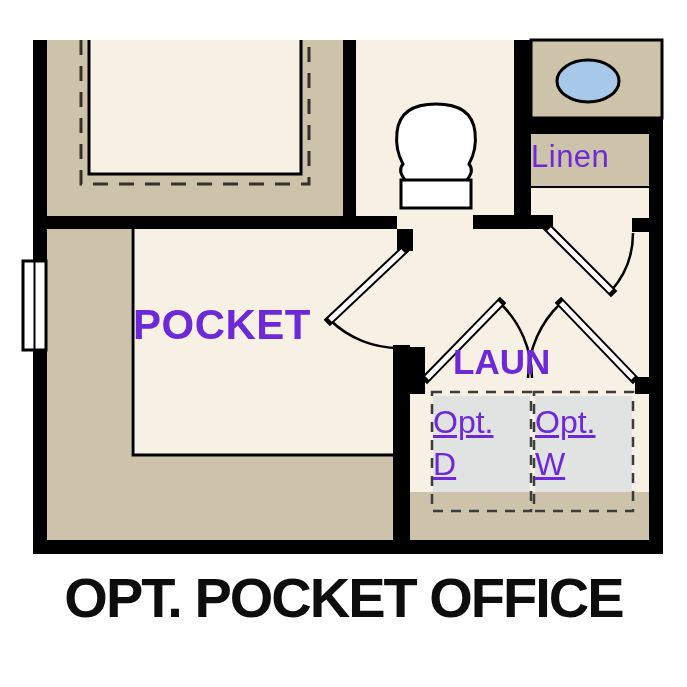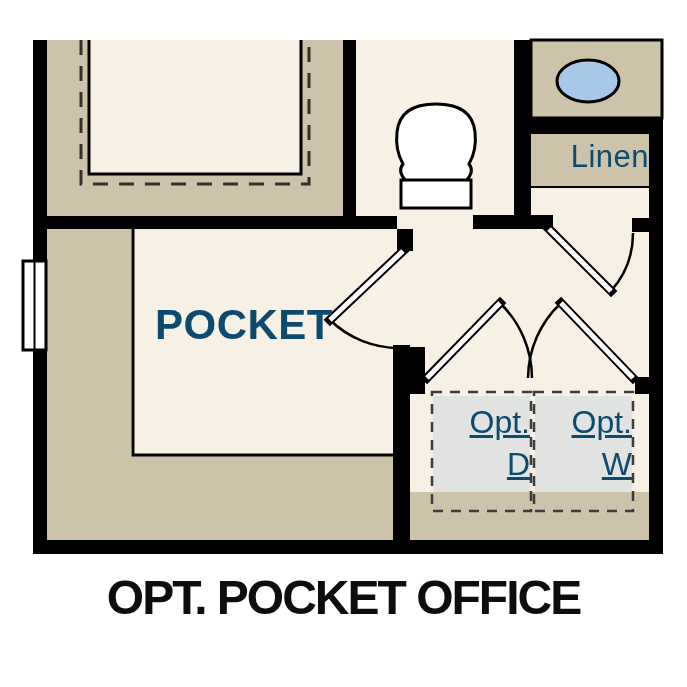--- a/index.html
+++ b/index.html
@@ -6,22 +6,22 @@
   .canvas{
     position:relative;
     width:687px;height:687px;
     background:#ffffff;
     font-family:"Liberation Sans", sans-serif;
     overflow:hidden;
   }
   svg.plan{position:absolute;left:0;top:0;}
   .label{
     position:absolute;
-    color:#0c4a6e;
-    text-align:right;
+    color:#6d28d9;
+    text-align:left;
     white-space:nowrap;
   }
   .room-label{
     font-weight:bold;
     font-size:42px;
     line-height:50px;
     letter-spacing:0.5px;
   }
   .laun-label{
     font-weight:bold;
@@ -39,21 +39,21 @@
     font-size:32px;
     line-height:42px;
     text-decoration:underline;
   }
   .caption{
     position:absolute;
     left:0;right:0;
     top:566px;
     text-align:center;
     font-weight:bold;
-    font-size:48px;
+    font-size:56px;
     line-height:64px;
     letter-spacing:-2px;
     color:#0d0d0d;
   }
 </style>
 </head>
 <body>
 
 <div class="canvas">
 
@@ -135,20 +135,21 @@
       <path d="M633,233 A87,87 0 0 1 611,291" fill="none" stroke="#000000" stroke-width="2.5"></path>
       <line x1="549" y1="229" x2="611" y2="291" stroke="#000000" stroke-width="9" stroke-linecap="square"></line>
       <line x1="549" y1="229" x2="611" y2="291" stroke="#ffffff" stroke-width="5"></line>
     </g>
   </svg>
 
   <div class="label room-label" style="left:133px;top:292px;width:200px;">
     <span style="display:block;margin-top:8px;">POCKET</span>
   </div>
 
+  <div class="label laun-label" style="left:453px;top:344px;width:160px;">LAUN</div>
 
   <div class="label linen-label" style="left:531px;top:140px;width:118px;">Linen</div>
 
   <div class="label appliance-label" style="left:433px;top:401px;width:97px;">
     <span style="display:block;">Opt.</span>
     <span style="display:block;">D</span>
   </div>
 
   <div class="label appliance-label" style="left:535px;top:401px;width:97px;">
     <span style="display:block;">Opt.</span>

